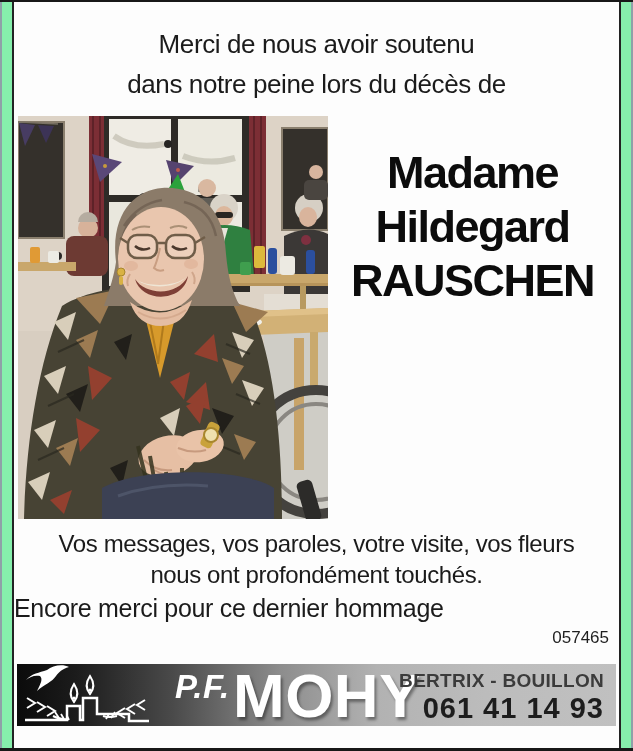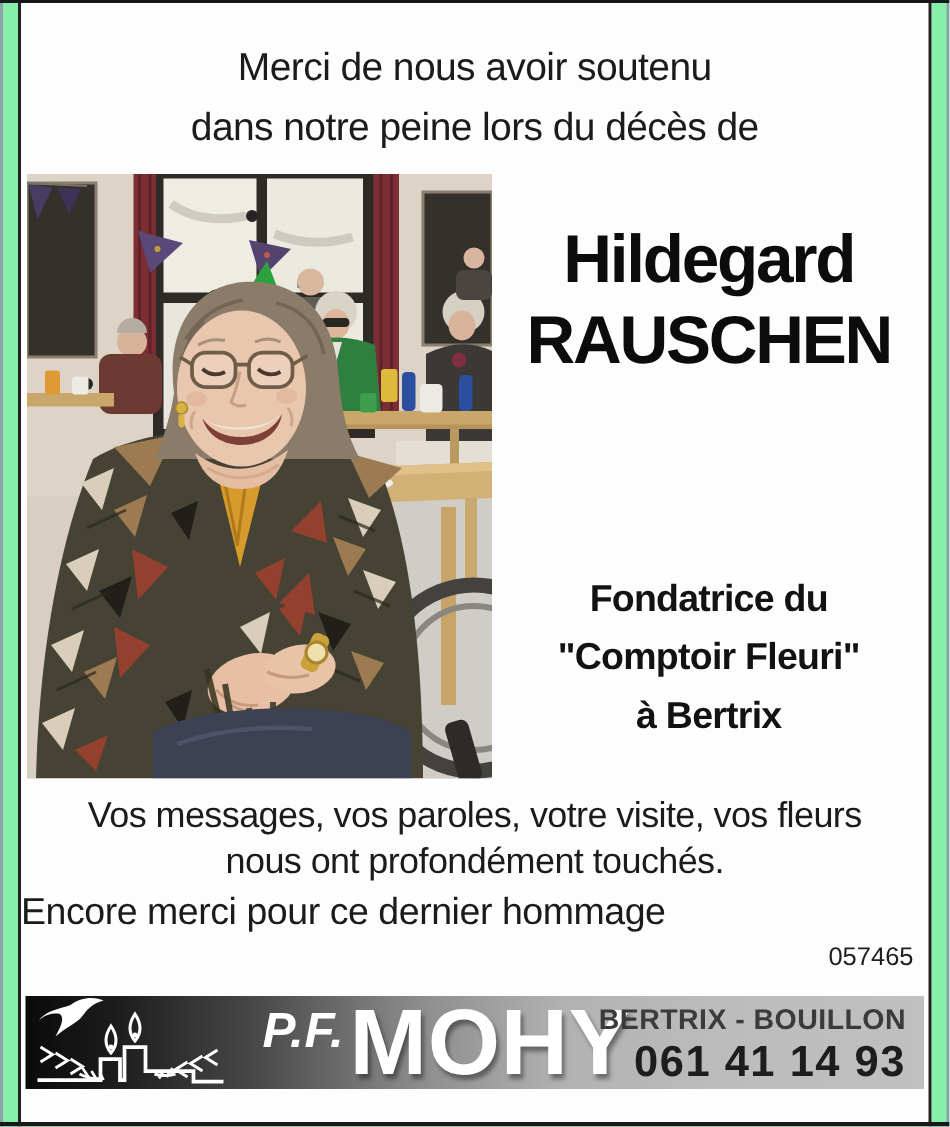--- a/index.html
+++ b/index.html
@@ -253,29 +253,25 @@
 
           <path d="M120,330 q6,26 10,40 M132,340 q4,22 6,34 M148,356 q2,16 2,26 M164,352 q0,18 -2,28" stroke="#35321f" stroke-width="4" fill="none" opacity="0.85"></path>
 
           <path d="M84,372 C118,352 222,350 256,372 L256,403 L84,403 Z" fill="#3c4154"></path>
           <path d="M100,380 q40,-14 90,-10" stroke="#4d5468" stroke-width="3" fill="none"></path>
         </g>
       </svg>
     </div>
 
     <div class="name-block">
+      <div>Madame</div>
       <div>Hildegard</div>
       <div>RAUSCHEN</div>
     </div>
 
-    <div class="role-block">
-      <div>Fondatrice du</div>
-      <div>"Comptoir Fleuri"</div>
-      <div>à Bertrix</div>
-    </div>
 
     <div class="thanks">
       <div>Vos messages, vos paroles, votre visite, vos fleurs</div>
       <div>nous ont profondément touchés.</div>
     </div>
     <div class="thanks-final">Encore merci pour ce dernier hommage</div>
 
     <div class="ref">057465</div>
 
     <div class="banner">

